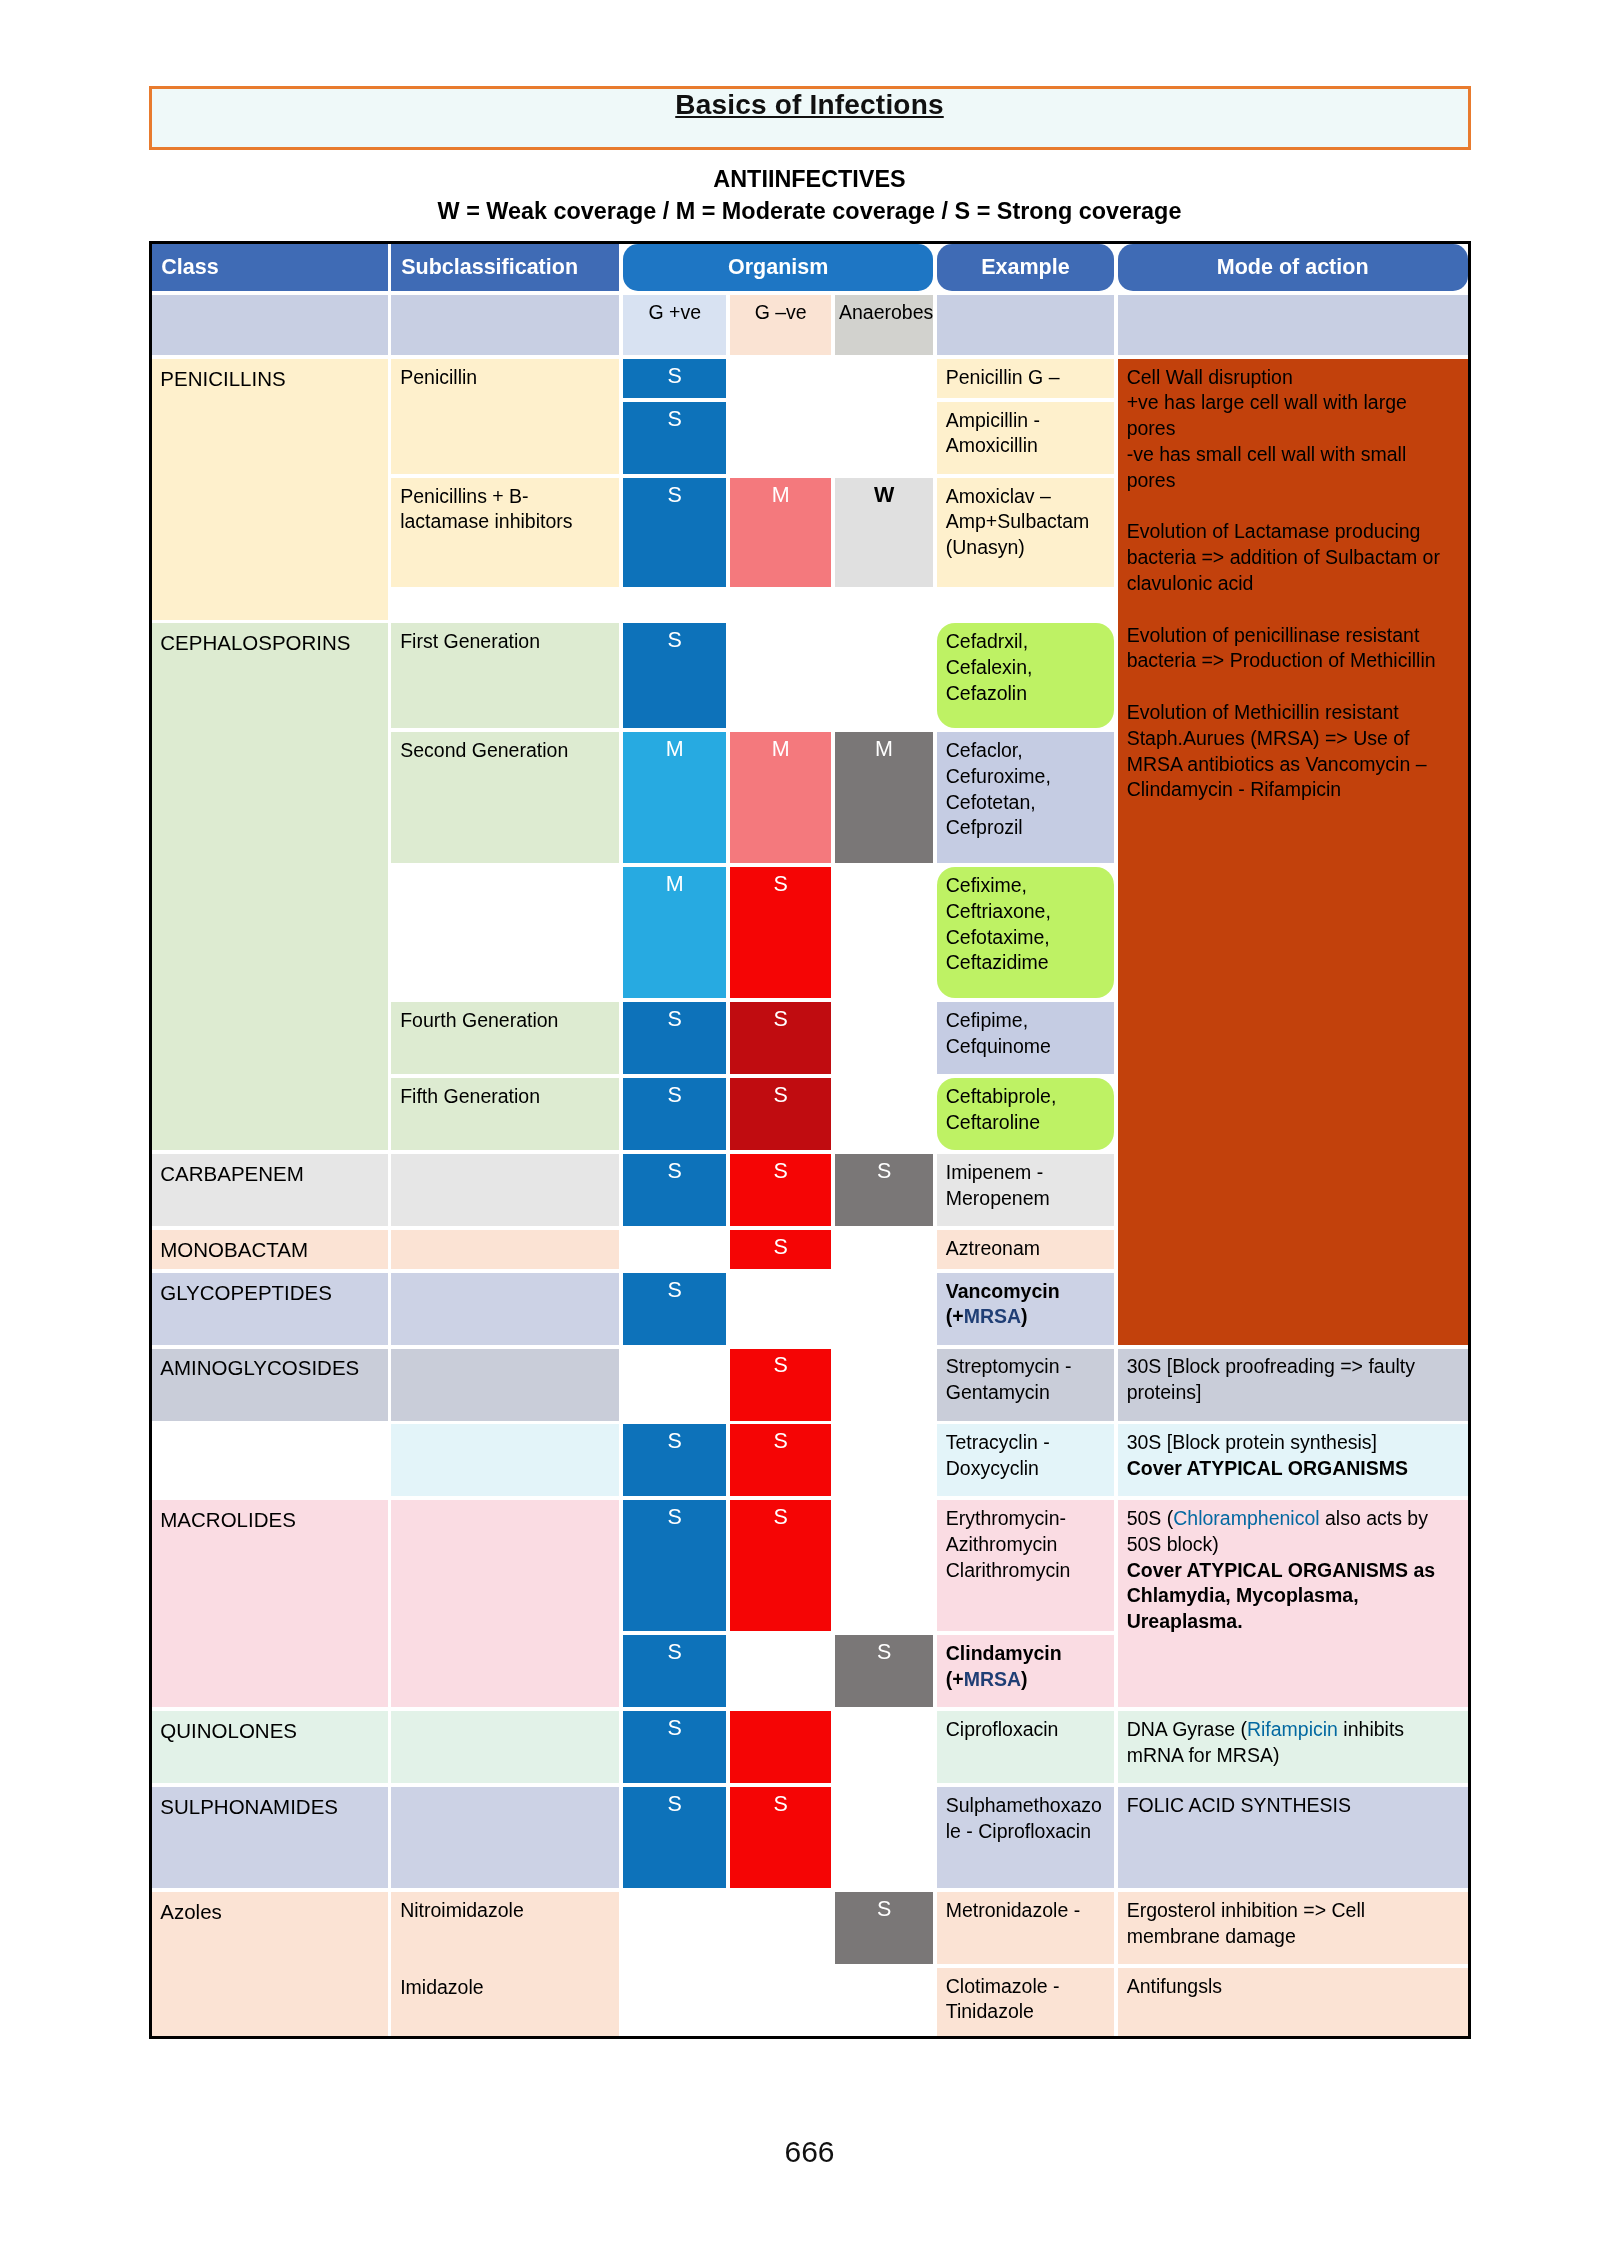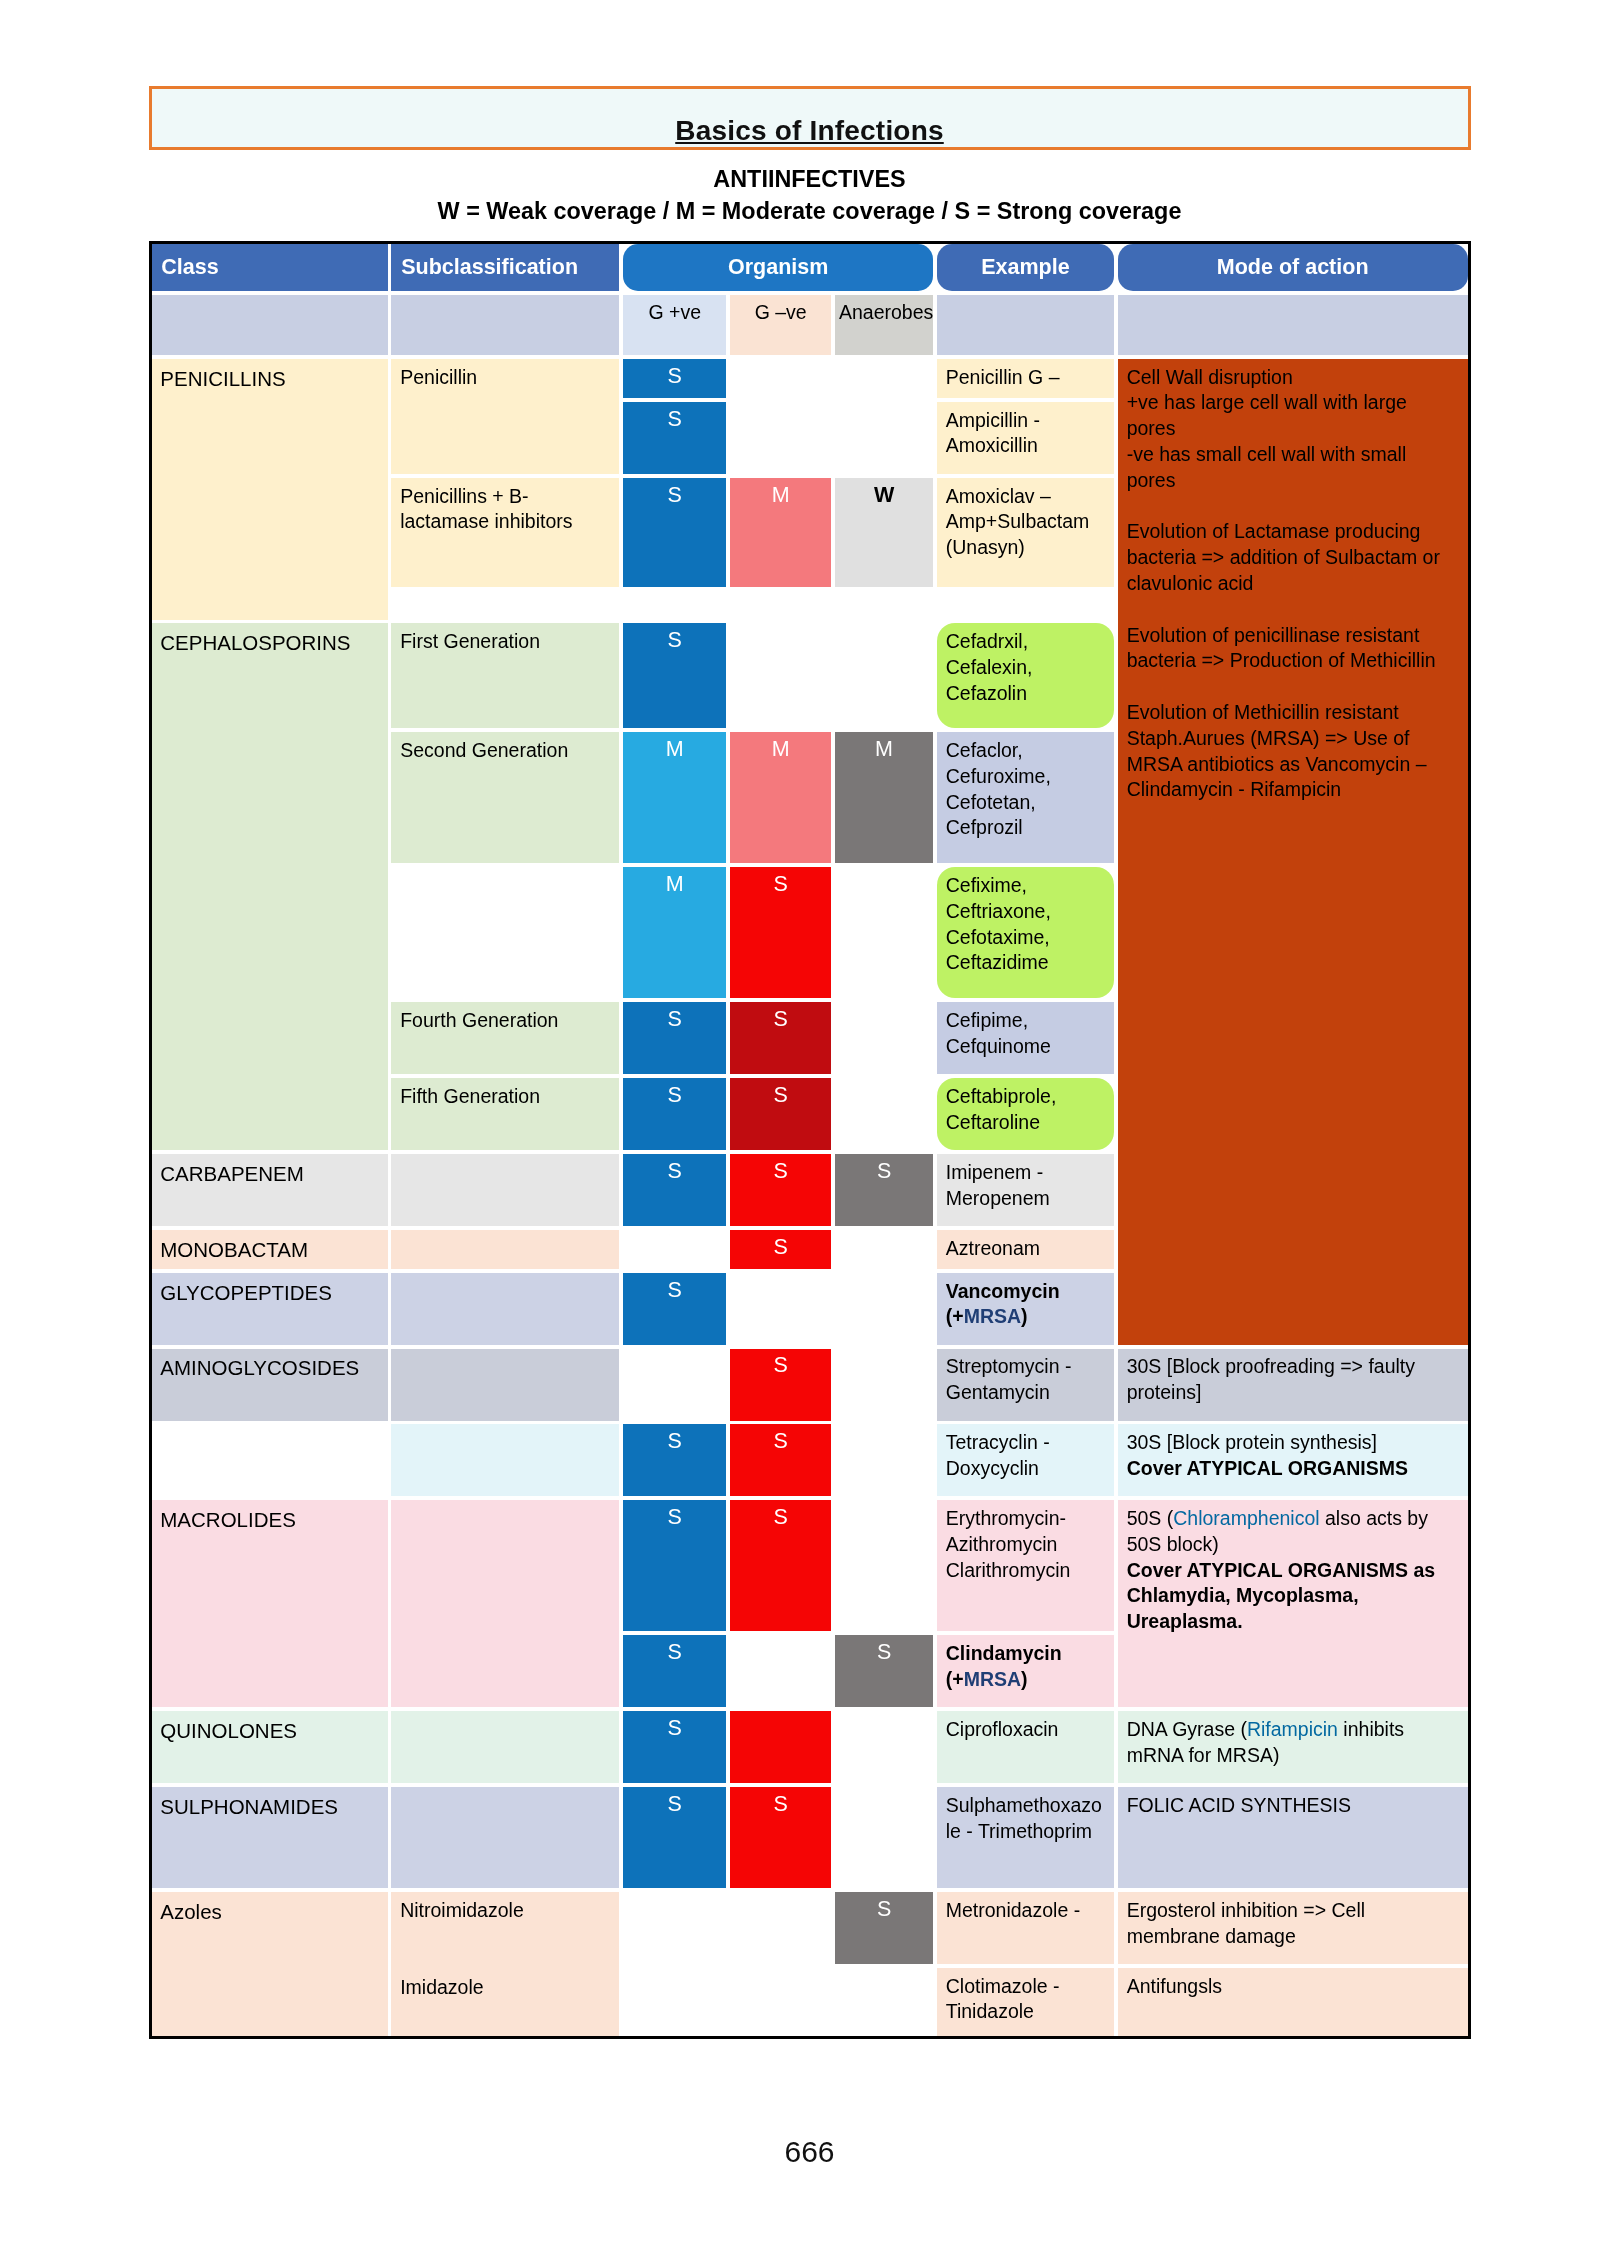--- a/index.html
+++ b/index.html
@@ -8,21 +8,21 @@
     width: 1619px; height: 2263px;
     font-family: "Liberation Sans", sans-serif;
     color: #000; overflow: hidden; position: relative;
   }
   .content { width: 1322px; margin: 0 auto; }
 
   
   .title-box {
     margin-top: 86px; height: 64px;
     background: #EFF9F9; border: 3.9px solid #E87B2E;
-    display: flex; align-items: flex-end; justify-content: center;
+    display: flex; align-items: flex-start; justify-content: center;
   }
   .title-box h1 {
     font-size: 28px; font-weight: bold; text-decoration: underline;
     color: #111; letter-spacing: 0.2px;
   }
   .subhead { text-align: center; font-weight: bold; font-size: 23.4px; }
   .subhead.first { margin-top: 15.6px; }
   .subhead.second { margin-top: 5.9px; }
 
   
@@ -221,21 +221,21 @@
     <div class="bg-mint" style="grid-row:19;grid-column:2"></div>
     <div class="mk mk-blue" style="grid-row:19;grid-column:3">S</div>
     <div class="mk mk-red" style="grid-row:19;grid-column:4"></div>
     <div class="c bg-mint" style="grid-row:19;grid-column:6">Ciprofloxacin</div>
     <div class="c bg-mint" style="grid-row:19;grid-column:7"><span>DNA Gyrase (</span><span class="red-t">Rifampicin</span><span> inhibits mRNA for MRSA)</span></div>
 
     <div class="c cls bg-peri" style="grid-row:20;grid-column:1">SULPHONAMIDES</div>
     <div class="bg-peri" style="grid-row:20;grid-column:2"></div>
     <div class="mk mk-blue" style="grid-row:20;grid-column:3">S</div>
     <div class="mk mk-red" style="grid-row:20;grid-column:4">S</div>
-    <div class="c bg-peri" style="grid-row:20;grid-column:6">Sulphamethoxazole - Trimethoprim</div>
+    <div class="c bg-peri" style="grid-row:20;grid-column:6">Sulphamethoxazole - Ciprofloxacin</div>
     <div class="c bg-peri" style="grid-row:20;grid-column:7">FOLIC ACID SYNTHESIS</div>
 
     <div class="c cls bg-peach" style="grid-row:21/23;grid-column:1">Azoles</div>
     <div class="c bg-peach" style="grid-row:21/23;grid-column:2">
       <p>Nitroimidazole</p>
       <p class="sub2">Imidazole</p>
     </div>
     <div class="mk mk-dgray" style="grid-row:21;grid-column:5">S</div>
     <div class="c bg-peach" style="grid-row:21;grid-column:6">Metronidazole -</div>
     <div class="c bg-peach" style="grid-row:21;grid-column:7">Ergosterol inhibition =&gt; Cell membrane damage</div>

